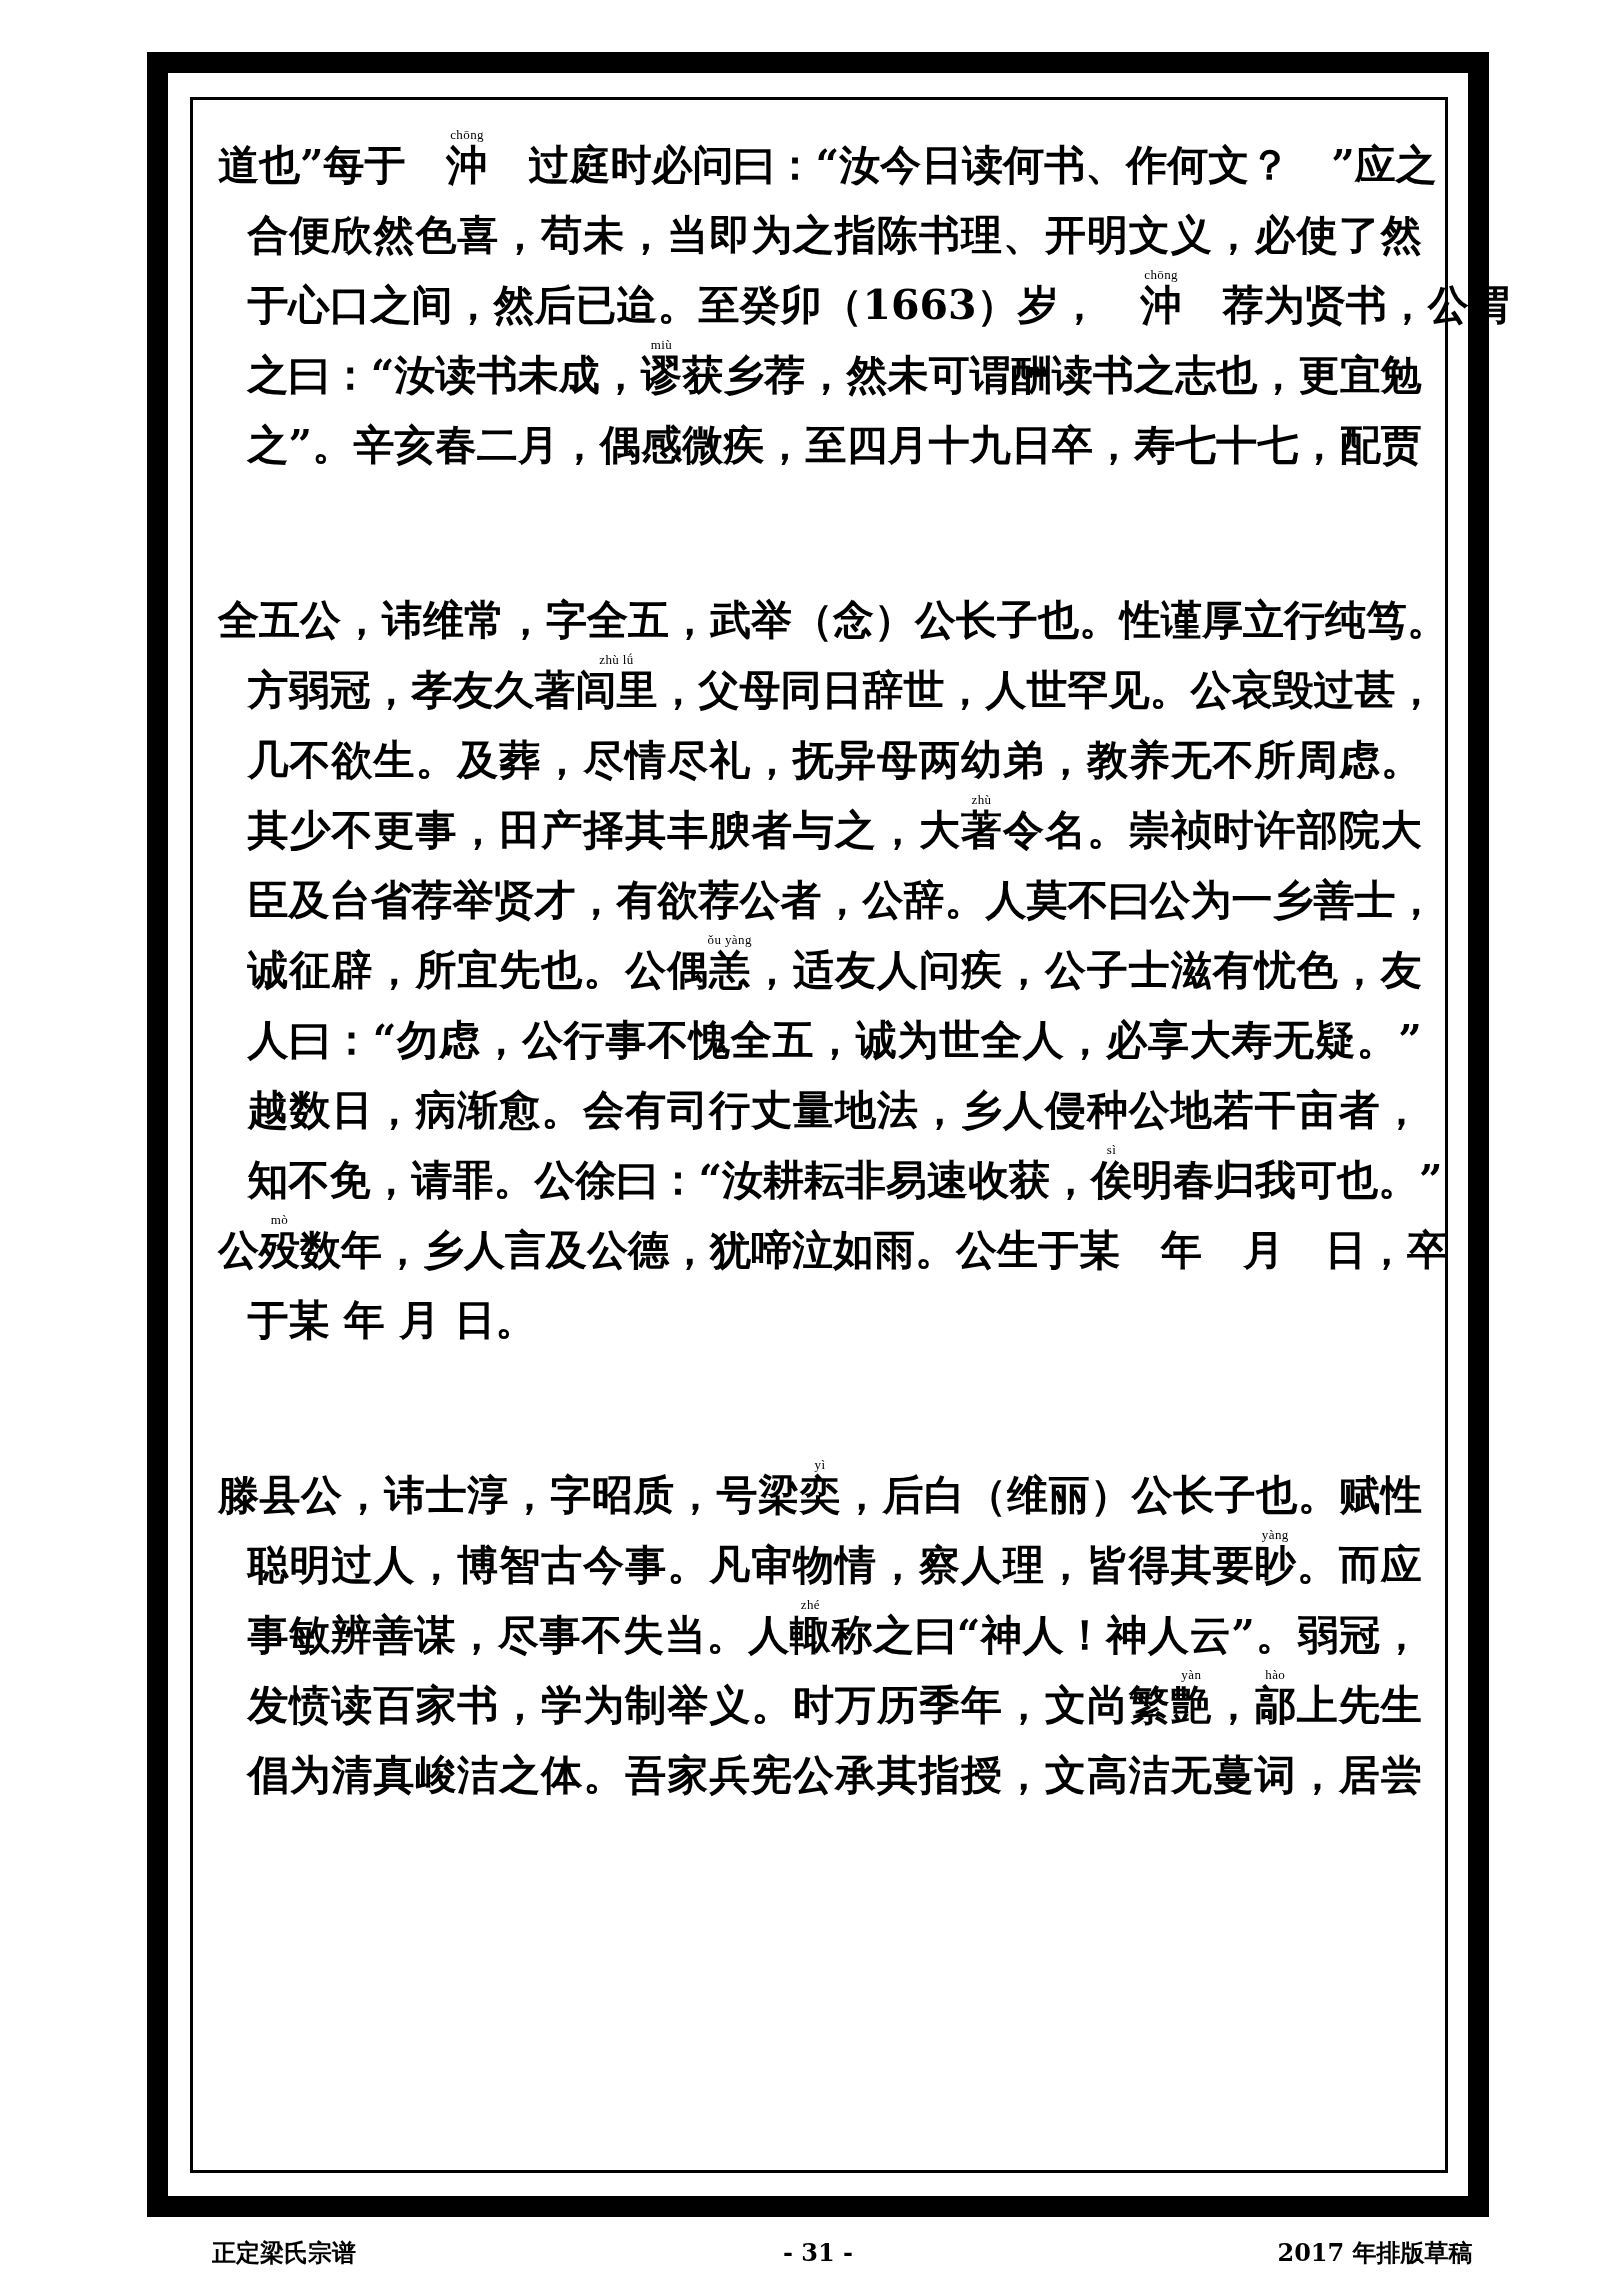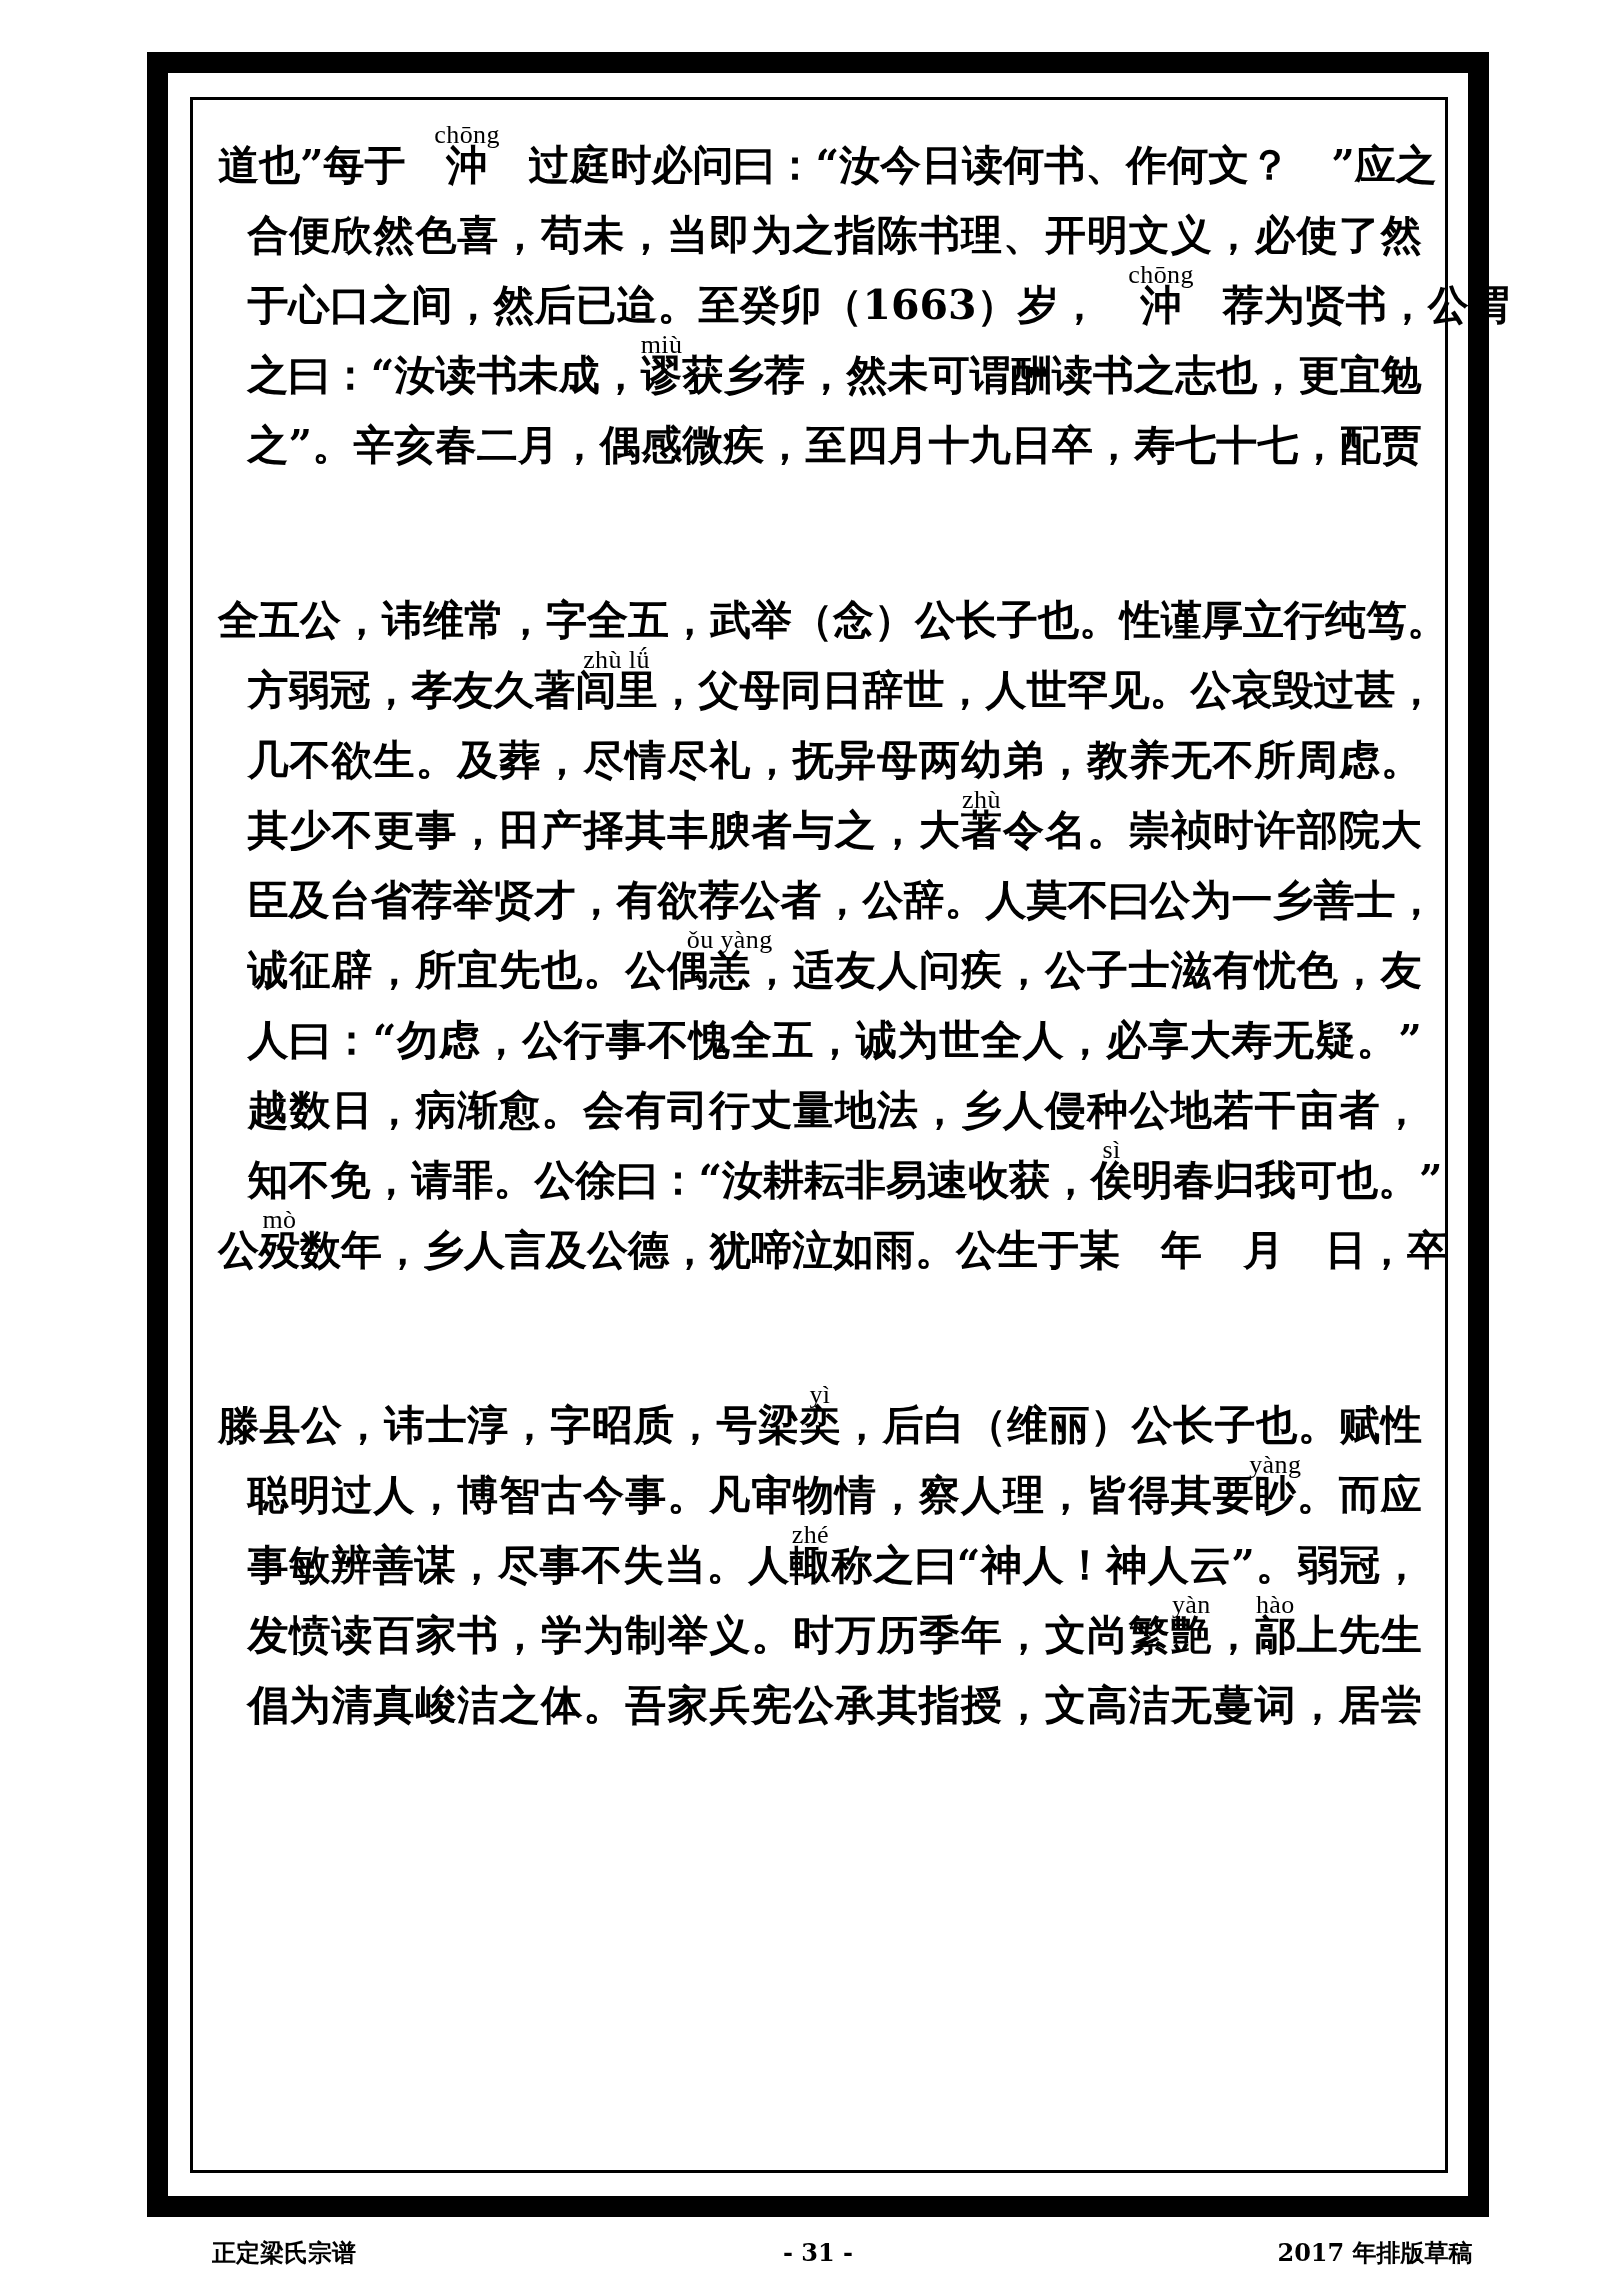--- a/index.html
+++ b/index.html
@@ -89,21 +89,21 @@
   .rb {
     display: inline-block;
     position: relative;
     vertical-align: baseline;
   }
   .rb > .rt {
     position: absolute;
     left: 50%;
     transform: translateX(-50%);
     bottom: 47px;
-    font-size: 26px;
+    font-size: 13px;
     line-height: 19px;
     font-weight: 400;
     letter-spacing: 0.4px;
     white-space: nowrap;
     font-family: "Liberation Serif", "DejaVu Serif", serif;
   }
   .rb > .rbase { display: inline-block; }
 
   
   .footer {
@@ -595,20 +595,23 @@
           <span class="seg">某</span>
           <span class="seg">　</span>
           <span class="seg">年</span>
           <span class="seg">　</span>
           <span class="seg">月</span>
           <span class="seg">　</span>
           <span class="seg">日</span>
           <span class="seg">，</span>
           <span class="seg">卒</span>
         </div>
+        <div class="line indent">
+          <span class="seg">于某 年 月 日。</span>
+        </div>
       </div>
       <div class="para gap-before-lg">
         <div class="line justify">
           <span class="seg">滕</span>
           <span class="seg">县</span>
           <span class="seg">公</span>
           <span class="seg">，</span>
           <span class="seg">讳</span>
           <span class="seg">士</span>
           <span class="seg">淳</span>

